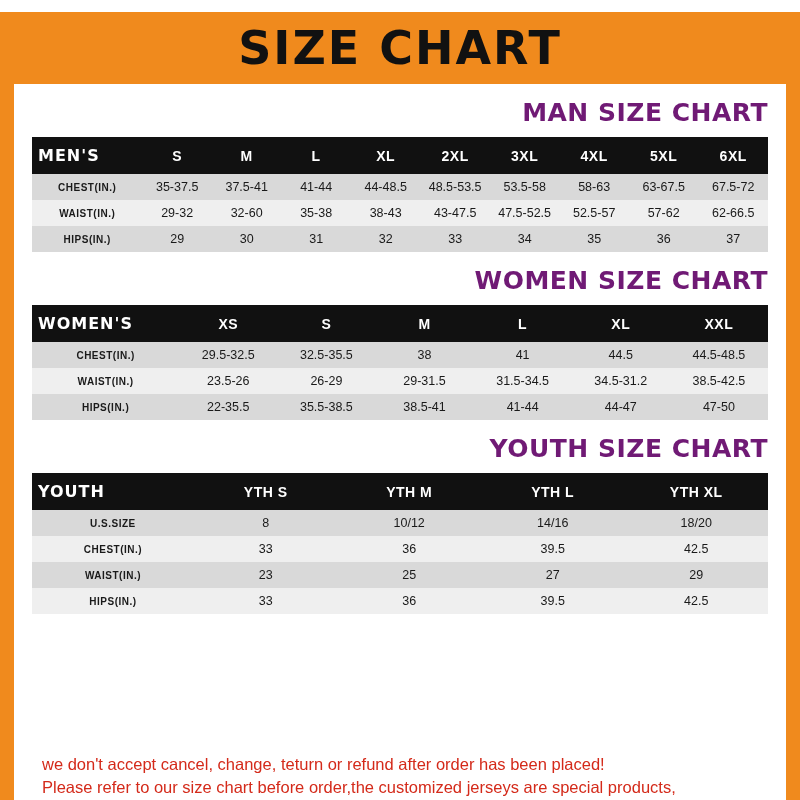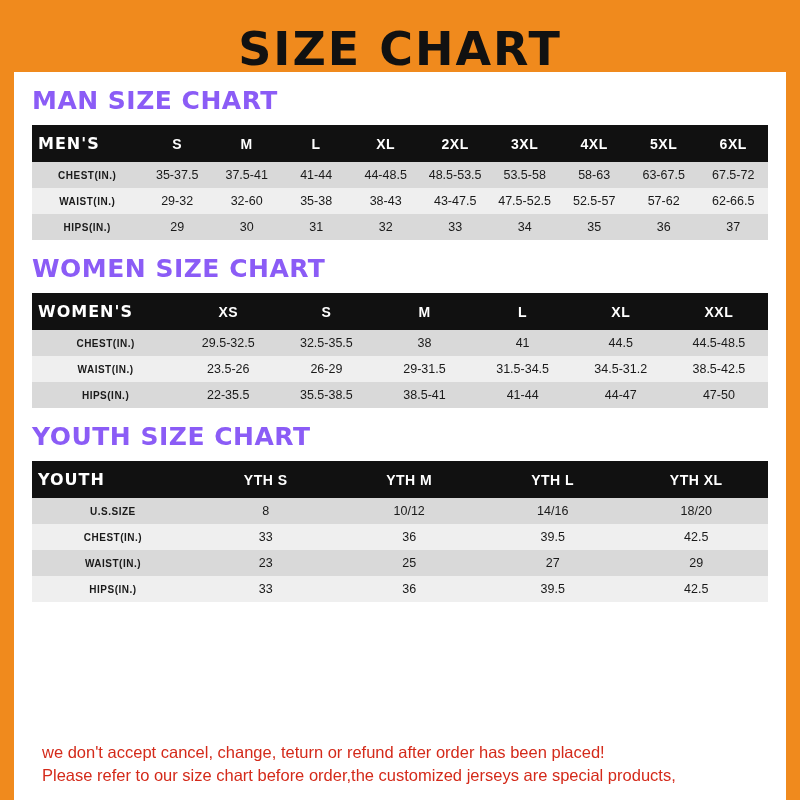--- a/index.html
+++ b/index.html
@@ -19,45 +19,45 @@
     height: 800px;
     background: #ffffff;
     box-sizing: border-box;
     border-left: 14px solid #f08a1d;
     border-right: 14px solid #f08a1d;
   }
   .header-banner {
     background: #f08a1d;
     height: 72px;
     display: flex;
-    align-items: flex-end;
+    align-items: center;
     justify-content: center;
-    margin: 0 -14px;
+    margin: 12px -14px;
   }
   .header-title {
     font-family: "DejaVu Sans", sans-serif;
     font-weight: bold;
     font-size: 46px;
     letter-spacing: 2px;
     color: #111111;
     line-height: 1;
   }
   .content {
     padding: 0 18px;
   }
   .section {
     margin-top: 14px;
   }
   .section-title {
-    text-align: left;
+    text-align: right;
     font-family: "DejaVu Sans", sans-serif;
     font-weight: bold;
     font-size: 25px;
     letter-spacing: 0.5px;
-    color: #8b5cf6;
+    color: #701a75;
     margin-bottom: 10px;
   }
   table.size-table {
     width: 100%;
     border-collapse: collapse;
     table-layout: fixed;
   }
   table.size-table th,
   table.size-table td {
     text-align: center;

